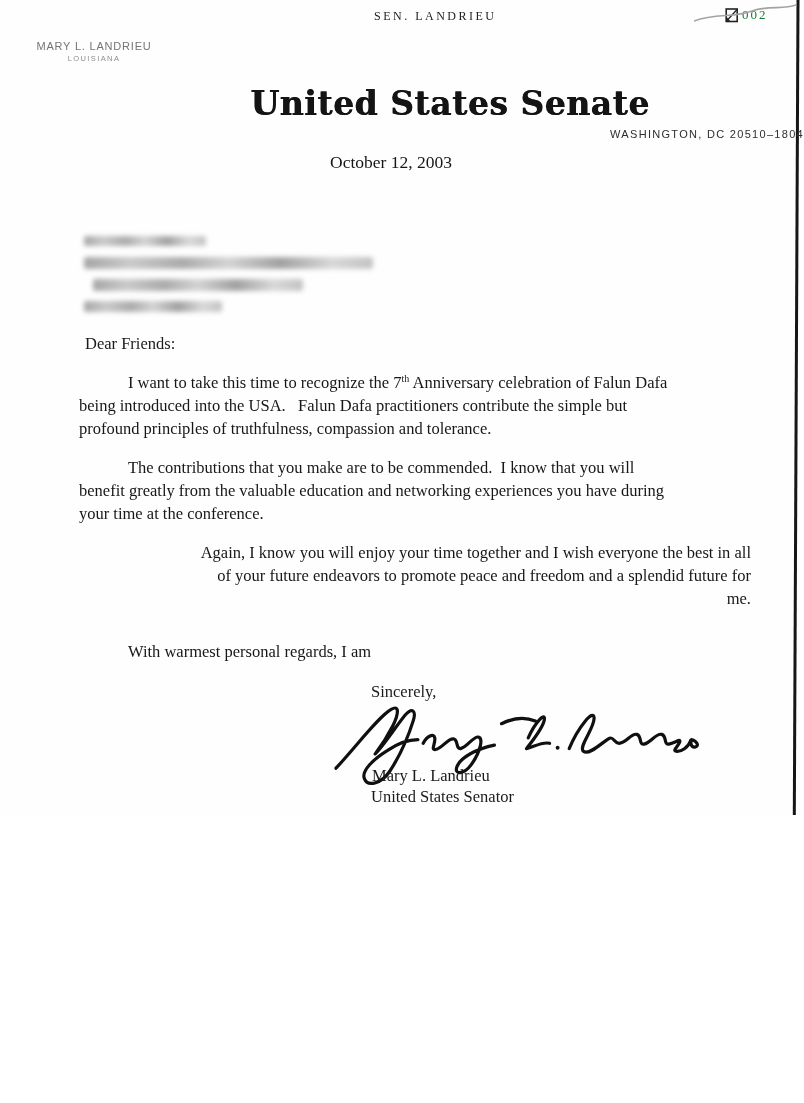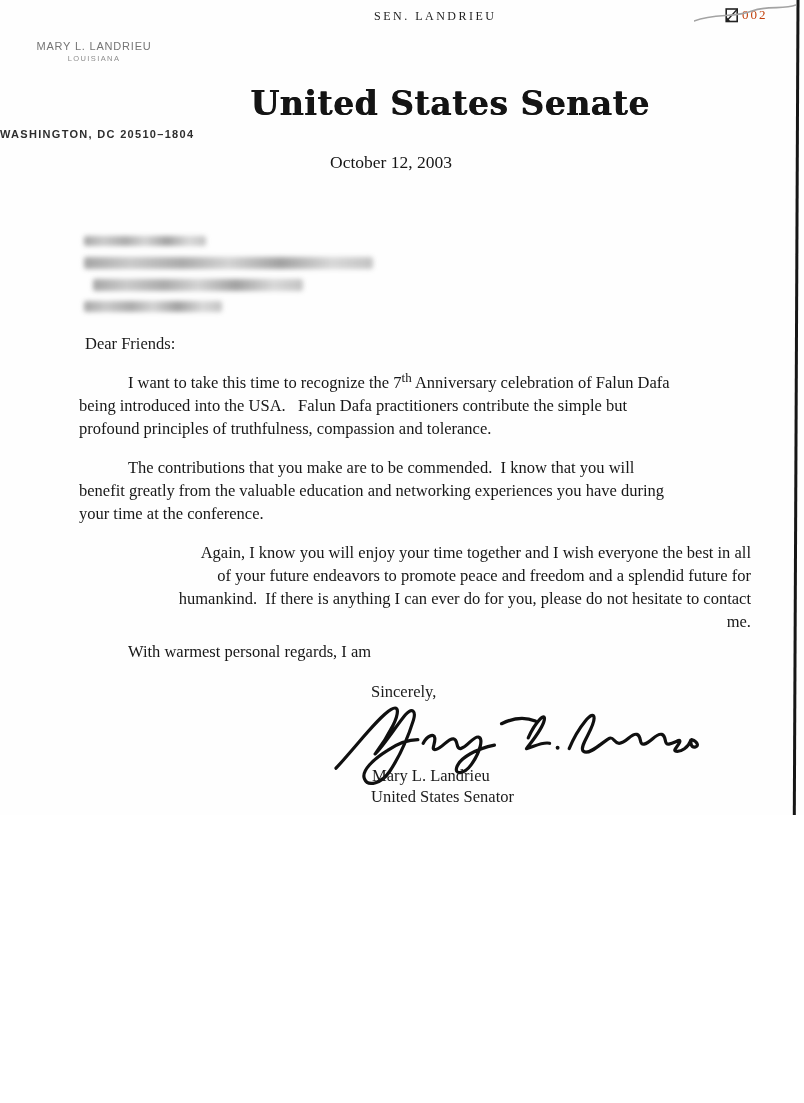--- a/index.html
+++ b/index.html
@@ -15,21 +15,21 @@
 
   
   .fax-sender {
     position: absolute; top: 9px; left: 374px;
     font-size: 12px; letter-spacing: 2.5px; color: #1d1d1d;
     white-space: pre-wrap;
   }
   .fax-page {
     position: absolute; top: 7px; left: 725px;
     display: flex; align-items: center; gap: 3px;
-    font-size: 13px; letter-spacing: 2px; color: #c2410c;
+    font-size: 13px; letter-spacing: 2px; color: #15803d;
   }
   .fax-icon svg { display: block; }
 
   
   .scan-line-right {
     position: absolute; top: -4px; left: 794px;
     width: 2.6px; height: 1112px; background: #161616;
     transform: rotate(0.26deg);
   }
   .scan-squiggle { position: absolute; top: 1px; left: 694px; }
@@ -47,23 +47,23 @@
     position: absolute; top: 84px; left: 0; width: 100%;
     text-align: center;
     font-family: "DejaVu Serif", serif;
     font-size: 33px; font-weight: bold; letter-spacing: 0.5px;
     color: #141414;
     text-shadow: 0.6px 0 0 #141414;
     padding-left: 48px;
   }
   .lh-addr {
     position: absolute; top: 128px; left: 0; width: 100%;
-    text-align: left;
+    text-align: right;
     font-family: "Liberation Sans", sans-serif;
-    font-size: 11px; letter-spacing: 1.3px; color: #2e2e2e; font-weight: bold;
+    font-size: 11px; letter-spacing: 1.3px; color: #2e2e2e;
   }
   .lh-date {
     position: absolute; top: 152px; left: 0; width: 100%;
     text-align: center; font-size: 17.5px; color: #161616;
     transform: translateX(-11px);
   }
 
   
   .recipient { position: absolute; top: 236px; left: 84px; }
   .redact-bar {
@@ -84,21 +84,21 @@
   .body-par {
     position: absolute; left: 79px; width: 672px;
     font-size: 16.5px; line-height: 23px; color: #171717;
   }
   .p1 { top: 371px; }
   .p2 { top: 456px; }
   .p3 { top: 541px; text-align: right; }
   .closing-par { top: 640px; }
   .line { display: block; white-space: pre-wrap; }
   .indent { padding-left: 49px; }
-  sup { font-size: 13px; vertical-align: super; line-height: 0; text-align: center; }
+  sup { font-size: 10px; vertical-align: super; line-height: 0; text-align: center; }
 
   
   .valediction { position: absolute; top: 682px; left: 371px; font-size: 16.5px; }
   .signature { position: absolute; top: 697px; left: 326px; }
   .signature svg { display: block; }
   .typed-name  { position: absolute; top: 766px; left: 372px; font-size: 16.5px; }
   .typed-title { position: absolute; top: 787px; left: 371px; font-size: 16.5px; }
 
   .ref-initials { position: absolute; top: 822px; left: 86px; font-size: 17px; }
 </style>
@@ -151,21 +151,20 @@
 
   <div class="body-par p2">
     <span class="line indent">The contributions that you make are to be commended.  I know that you will</span>
     <span class="line">benefit greatly from the valuable education and networking experiences you have during</span>
     <span class="line">your time at the conference.</span>
   </div>
 
   <div class="body-par p3">
     <span class="line indent">Again, I know you will enjoy your time together and I wish everyone the best in all</span>
     <span class="line">of your future endeavors to promote peace and freedom and a splendid future for</span>
-    <span class="line">humankind.  If there is anything I can ever do for you, please do not hesitate to contact</span>
     <span class="line">me.</span>
   </div>
 
   <div class="body-par closing-par">
     <span class="line indent">With warmest personal regards, I am</span>
   </div>
 
   <div class="valediction">Sincerely,</div>
 
   <div class="signature">

